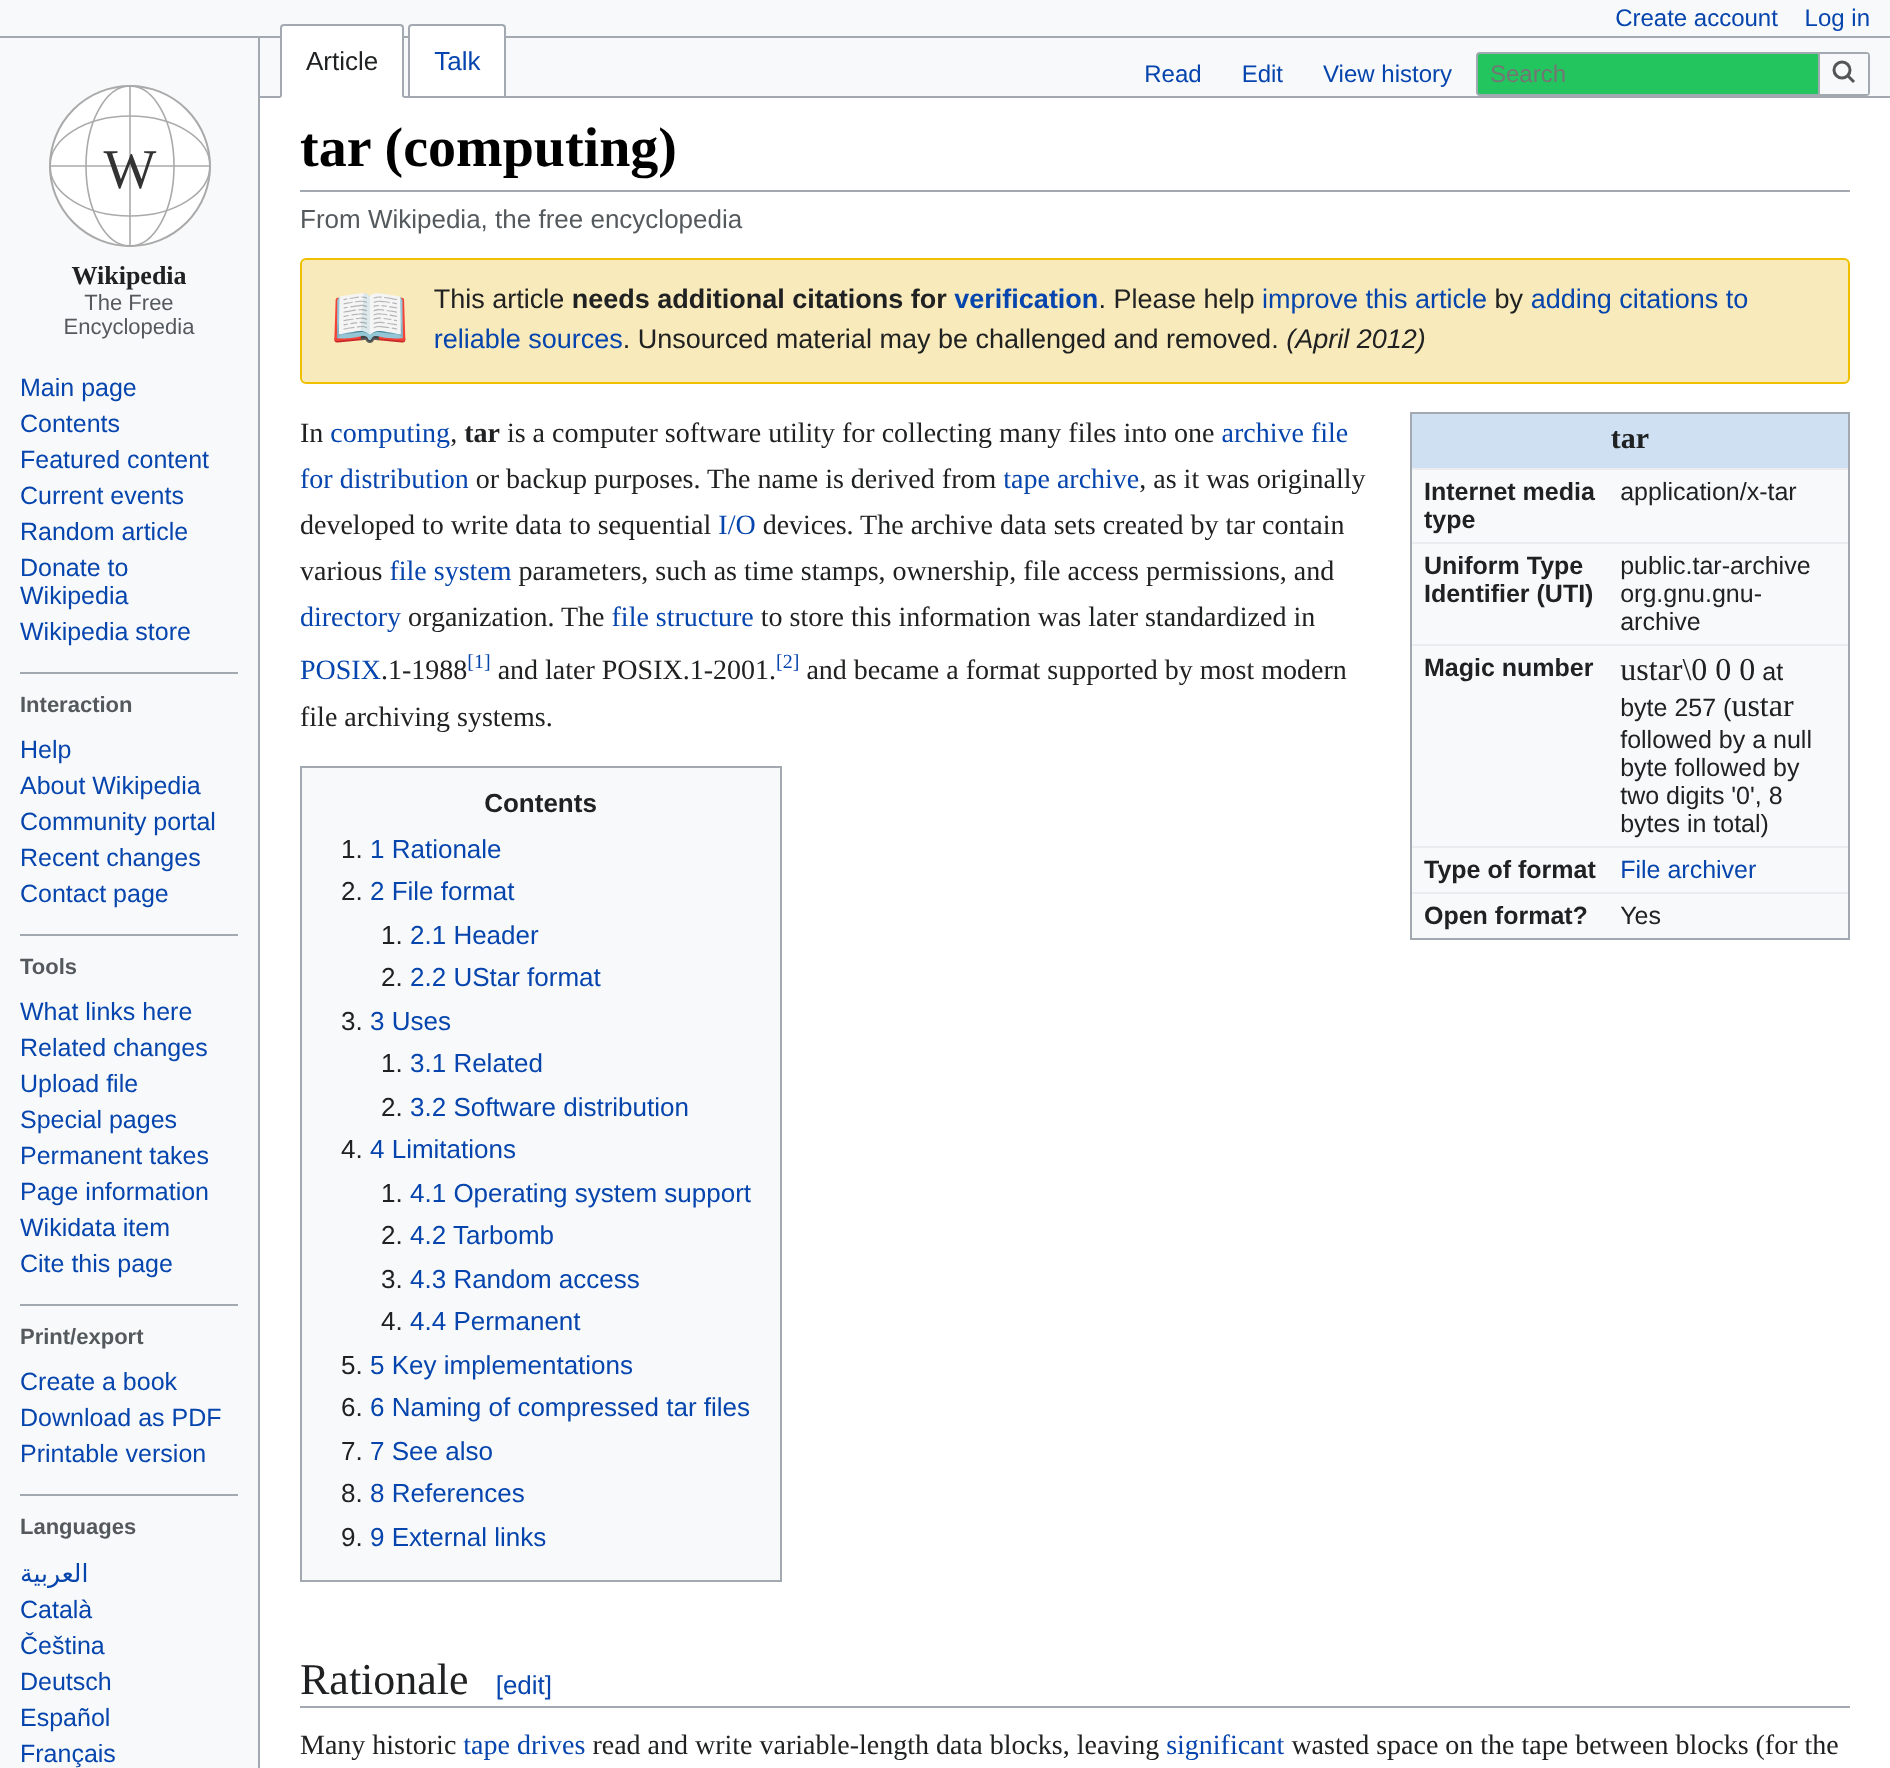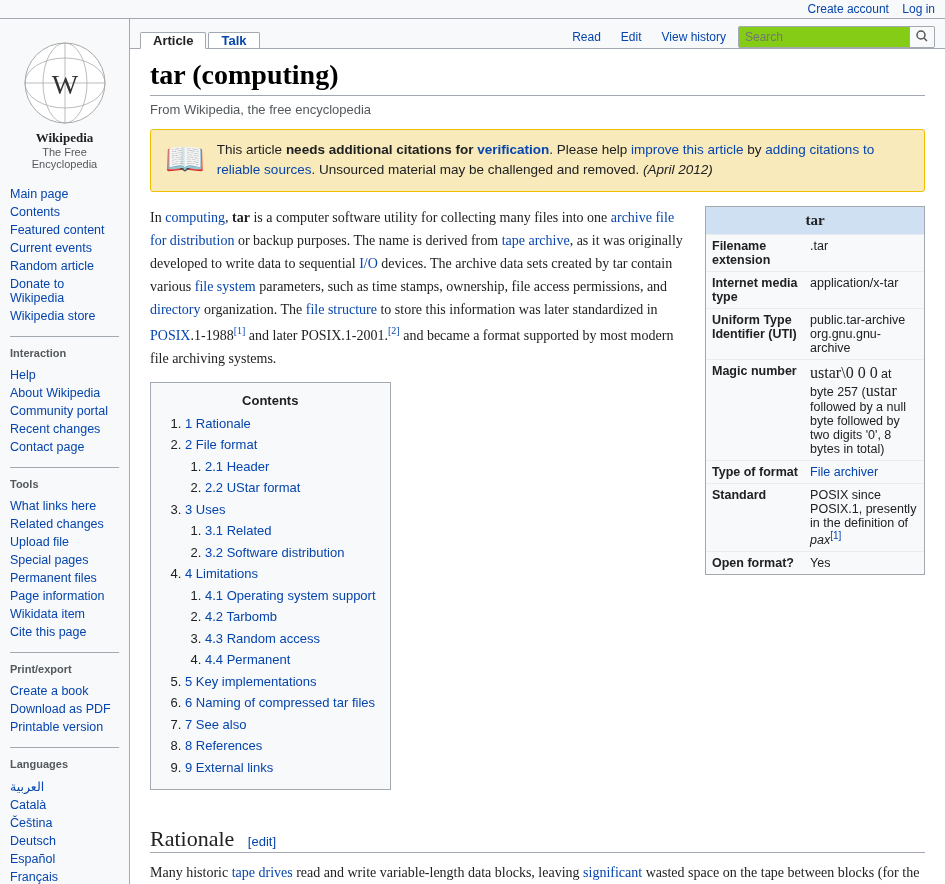--- a/index.html
+++ b/index.html
@@ -23,26 +23,26 @@
     .sidebar-section { padding: 5px 10px; }
     .sidebar-item { display: block; color: #0645ad; padding: 2px 0; font-size: 12.5px; cursor: pointer; }
     .sidebar-divider { border: none; border-top: 1px solid #a2a9b1; margin: 6px 10px; }
     .sidebar-group-label { font-size: 11px; font-weight: bold; color: #54595d; padding: 4px 10px 2px; text-transform: none; }
     
     
     #content-area { flex: 1; background: #fff; display: flex; flex-direction: column; }
     
     
     #tab-bar { background: #f8f9fa; border-bottom: 1px solid #a2a9b1; padding: 0 10px; display: flex; align-items: flex-end; height: 30px; font-family: sans-serif; font-size: 13px; }
-    .tab { padding: 0 12px; border: 1px solid #a2a9b1; border-bottom: none; background: #fff; cursor: pointer; color: #0645ad; margin-right: 2px; border-radius: 2px 2px 0 0; font-weight: bold; }
+    .tab { padding: 10px 12px; border: 1px solid #a2a9b1; border-bottom: none; background: #fff; cursor: pointer; color: #0645ad; margin-right: 2px; border-radius: 2px 2px 0 0; }
     .tab.active { background: #fff; color: #202122; border-bottom: 1px solid #fff; margin-bottom: -1px; }
     .tab-spacer { flex: 1; }
     .tab-right { display: flex; align-items: center; gap: 4px; }
     .tab-right-link { color: #0645ad; font-size: 12px; padding: 4px 8px; cursor: pointer; }
-    .search-box { display: flex; border: 1px solid #a2a9b1; background: #84cc16; border-radius: 2px; height: 22px; }
+    .search-box { display: flex; border: 1px solid #a2a9b1; background: #22c55e; border-radius: 2px; height: 22px; }
     .search-input { border: none; outline: none; padding: 2px 6px; font-size: 12px; width: 170px; background: transparent; font-family: sans-serif; color: #54595d; }
     .search-btn { background: #f8f9fa; border: none; border-left: 1px solid #a2a9b1; cursor: pointer; padding: 0 6px; font-size: 12px; }
     
     
     #article { padding: 10px 20px 20px 20px; max-width: 100%; }
     h1.article-title { font-family: 'Linux Libertine', 'Georgia', serif; font-size: 28px; font-weight: bold; border-bottom: 1px solid #a2a9b1; margin-bottom: 6px; padding-bottom: 4px; color: #000; }
     .article-tagline { font-size: 13px; color: #54595d; font-family: sans-serif; margin-bottom: 12px; }
     
     
     .notice-box { background: #f8eaba; border: 1px solid #f0c000; border-radius: 3px; padding: 10px 14px; margin-bottom: 14px; display: flex; align-items: flex-start; gap: 12px; font-size: 13.5px; font-family: sans-serif; }
@@ -129,21 +129,21 @@
     </div>
 
     <hr class="sidebar-divider">
 
     <div class="sidebar-group-label">Tools</div>
     <div class="sidebar-section">
       <a class="sidebar-item">What links here</a>
       <a class="sidebar-item">Related changes</a>
       <a class="sidebar-item">Upload file</a>
       <a class="sidebar-item">Special pages</a>
-      <a class="sidebar-item">Permanent files</a>
+      <a class="sidebar-item">Permanent takes</a>
       <a class="sidebar-item">Page information</a>
       <a class="sidebar-item">Wikidata item</a>
       <a class="sidebar-item">Cite this page</a>
     </div>
 
     <hr class="sidebar-divider">
 
     <div class="sidebar-group-label">Print/export</div>
     <div class="sidebar-section">
       <a class="sidebar-item">Create a book</a>
@@ -197,45 +197,37 @@
         <div class="notice-text">
           This article <b>needs additional citations for <a>verification</a></b>. Please help <a>improve this article</a> by <a>adding citations to reliable sources</a>. Unsourced material may be challenged and removed. <i>(April 2012)</i>
         </div>
       </div>
 
       
       <div class="infobox">
         <div class="infobox-title">tar</div>
         <table>
           <tbody>
-              <tr>
-            <td>Filename extension</td>
-            <td>.tar</td>
-          </tr>
           <tr>
             <td>Internet media type</td>
             <td>application/x-tar</td>
           </tr>
           <tr>
             <td>Uniform Type Identifier (UTI)</td>
             <td>public.tar-archive org.gnu.gnu-archive</td>
           </tr>
           <tr>
             <td>Magic number</td>
             <td>
               <code>ustar\0 0 0</code> at byte 257 (<code>ustar</code> followed by a null byte followed by two digits '0', 8 bytes in total)
             </td>
           </tr>
           <tr>
             <td>Type of format</td>
             <td><a>File archiver</a></td>
-          </tr>
-          <tr>
-            <td>Standard</td>
-            <td>POSIX since POSIX.1, presently in the definition of <i>pax</i><sup><a>[1]</a></sup></td>
           </tr>
           <tr>
             <td>Open format?</td>
             <td>Yes</td>
           </tr>
         </tbody>
           </table>
       </div>
 
       

